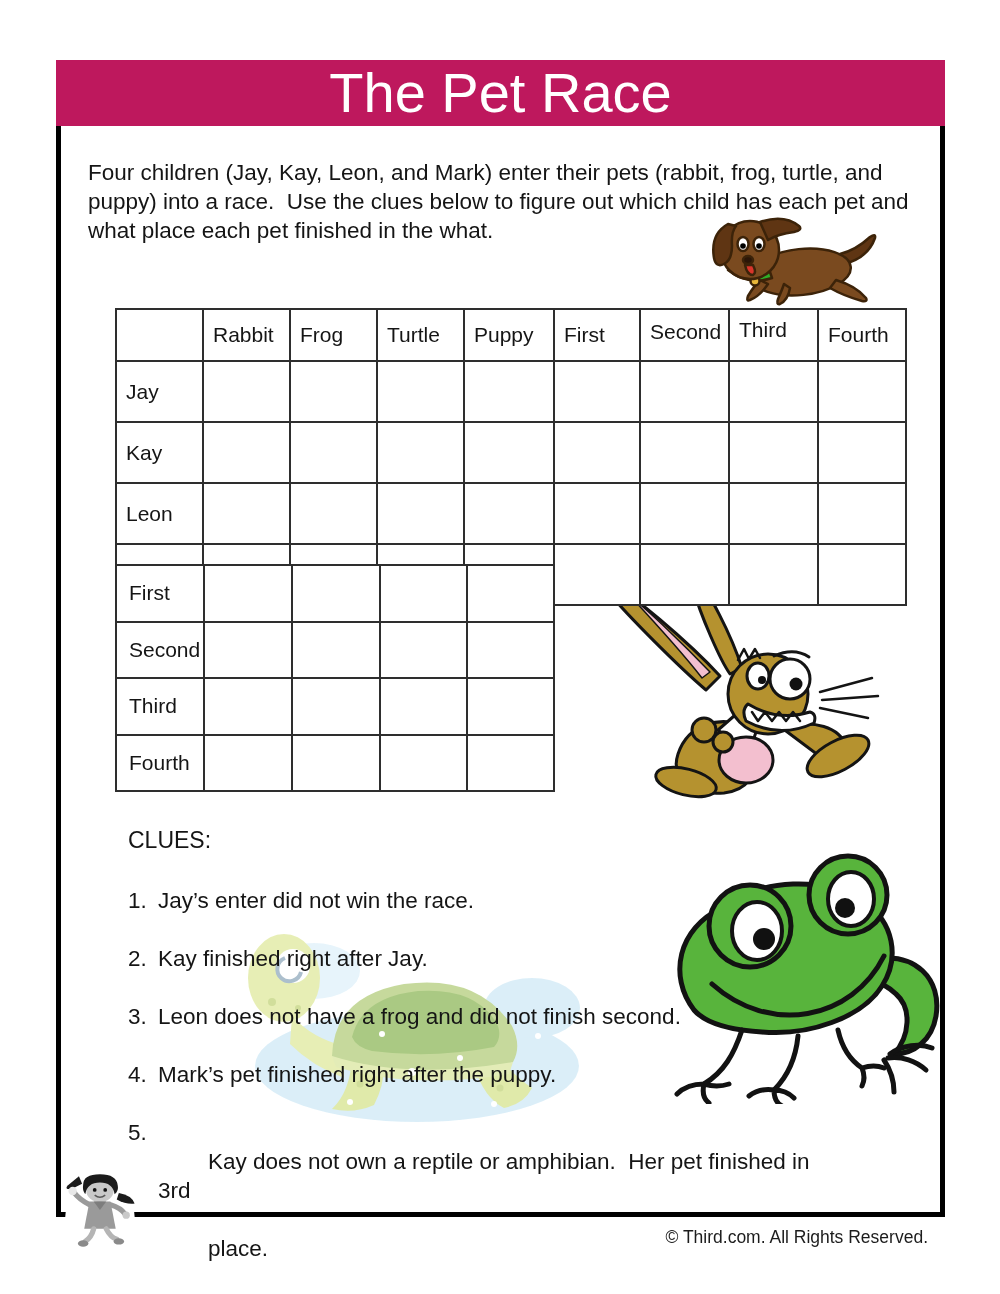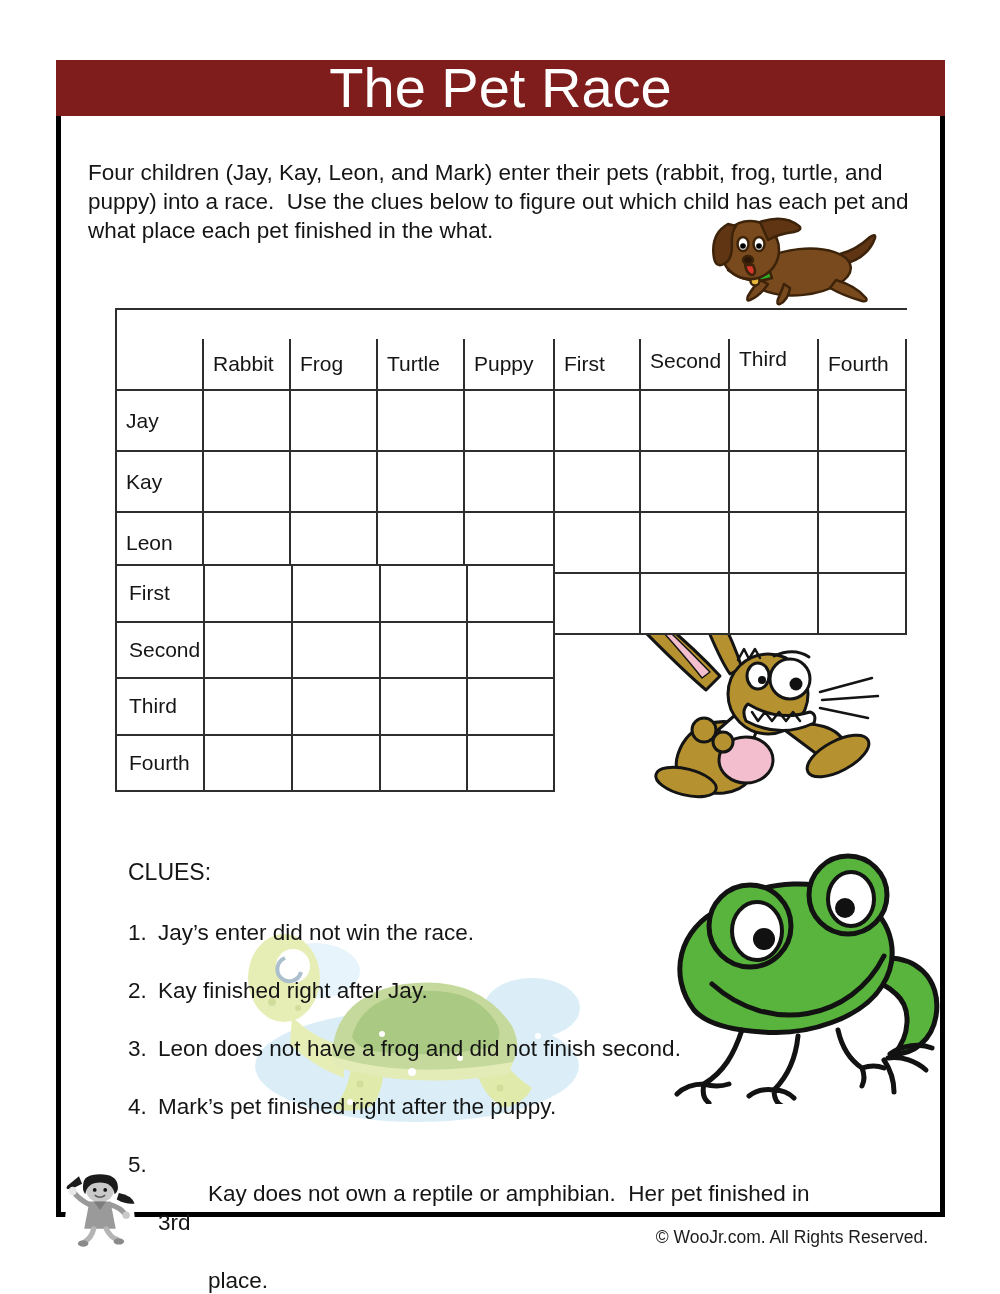--- a/index.html
+++ b/index.html
@@ -5,48 +5,48 @@
   html,body { margin:0; padding:0; background:#ffffff; }
   .page {
     position:relative; width:1000px; height:1294px; background:#fff;
     font-family:"Liberation Sans", sans-serif; color:#151515; overflow:hidden;
   }
   .frame {
     position:absolute; left:56px; top:60px; width:889px; height:1157px;
     border:5px solid #000; box-sizing:border-box; z-index:0;
   }
   .titlebar {
-    position:absolute; left:56px; top:60px; width:889px; height:56px;
-    background:#7f1d1d; display:flex; align-items:center; justify-content:center; z-index:1;
+    position:absolute; left:56px; top:60px; width:889px; height:66px;
+    background:#be185d; display:flex; align-items:center; justify-content:center; z-index:1;
   }
   .title { color:#fff; font-size:56px; line-height:1; }
   .intro { position:absolute; left:88px; top:158px; font-size:22.5px; line-height:29px; z-index:2; }
   .intro .line { white-space:pre; }
 
   
   .tbl { position:absolute; border-top:2px solid #2e2e2e; border-left:2px solid #2e2e2e; background:#fff; z-index:3; }
   .tbl-top { left:115px; top:308px; }
   .tbl-bot { left:115px; top:564px; }
   .row { display:grid; }
   .tbl-top .row { grid-template-columns:87px 87px 87px 87px 90px 86px 89px 89px 88px; height:61px; }
-  .tbl-top .row.hdr-row { height:52px;margin-top:29px; }
+  .tbl-top .row.hdr-row { height:52px; }
   .tbl-bot .row { grid-template-columns:88px 88px 88px 87px 87px; height:56.5px; }
   .cell {
     border-right:2px solid #2e2e2e; border-bottom:2px solid #2e2e2e;
     box-sizing:border-box; display:flex; align-items:center;
     font-size:21px; padding-left:9px; background:#fff;
   }
   .tbl-bot .cell.lbl { padding-left:12px; }
   .cell.pb4 { }
   .cell.pb6 { padding-bottom:6px; }
   .cell.pb10 { padding-bottom:10px; }
 
   
   .clues { position:absolute; left:128px; top:826px; width:700px; z-index:4; }
-  .clues-heading { font-size:23px; line-height:29px; margin-bottom:31px;margin-top:32px; }
+  .clues-heading { font-size:23px; line-height:29px; margin-bottom:31px; }
   .clue { display:flex; margin-top:29px; font-size:22.5px; line-height:29px; }
   .clue .num { width:30px; flex:none; }
   .clue .txt { white-space:pre-wrap; }
 
   .footer { position:absolute; top:1227px; right:72px; font-size:17.5px; color:#1c1c1c; z-index:2; }
 
   .art { position:absolute; }
   #puppy  { left:698px; top:212px; width:190px; height:95px;  z-index:2; }
   #rabbit { left:600px; top:576px; width:288px; height:230px; z-index:2; }
   #turtle { left:232px; top:916px; width:355px; height:218px; z-index:1; }
@@ -294,15 +294,15 @@
     <path d="M44,33 Q54,36 58,42" stroke="#9a9a9a" stroke-width="5" fill="none" stroke-linecap="round"></path>
     <circle cx="59" cy="43" r="3.5" fill="#c9c9c9"></circle>
     <path d="M24,30 L44,30 L49,56 L19,56 Z" fill="#9a9a9a"></path>
     <path d="M28,30 L34,38 L40,30 Z" fill="#7d7d7d"></path>
     <path d="M28,56 Q26,64 20,68" stroke="#b5b5b5" stroke-width="5" fill="none" stroke-linecap="round"></path>
     <path d="M40,56 Q44,64 50,66" stroke="#b5b5b5" stroke-width="5" fill="none" stroke-linecap="round"></path>
     <ellipse cx="18" cy="70" rx="5" ry="3" fill="#8a8a8a"></ellipse>
     <ellipse cx="52" cy="68" rx="5" ry="3" fill="#8a8a8a"></ellipse>
   </svg>
 
-  <div class="footer">© WooJr.com. All Rights Reserved.</div>
+  <div class="footer">© Third.com. All Rights Reserved.</div>
 
 </div>
 
 </body></html>

